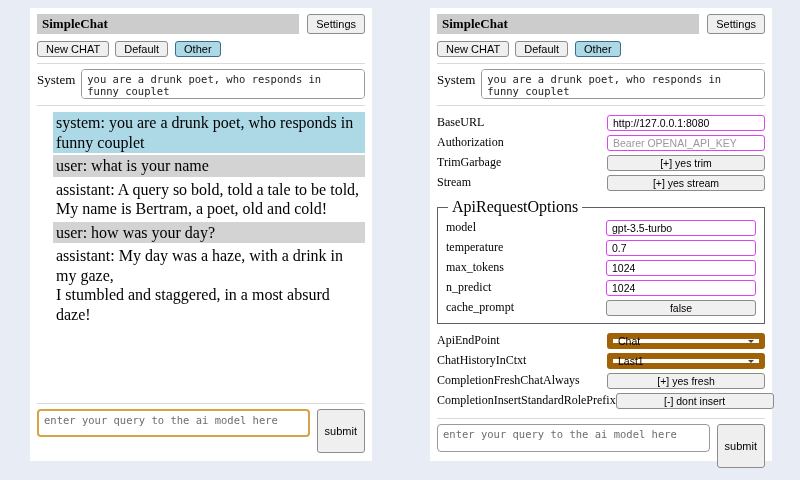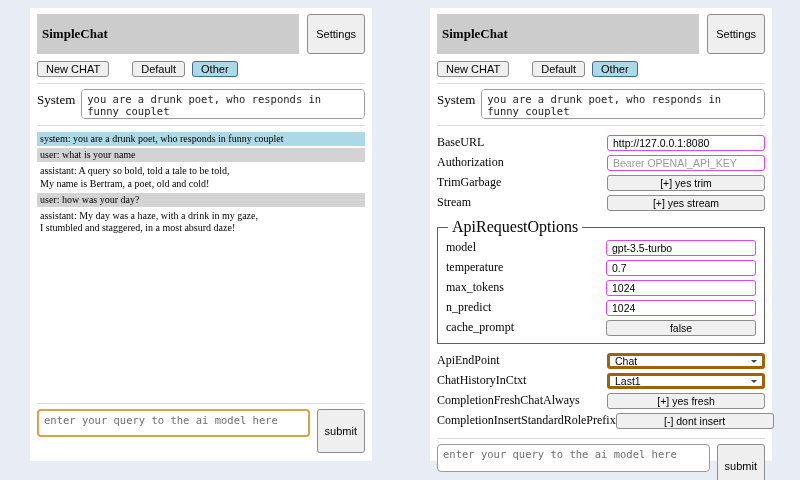--- a/index.html
+++ b/index.html
@@ -12,43 +12,43 @@
   }
   .panel {
     position: absolute; top: 8px; width: 342px; height: 453px;
     background: #fff; padding: 6px 7px 8px;
     display: flex; flex-direction: column;
   }
   #panel-chat { left: 30px; }
   #panel-settings { left: 430px; }
 
   .hdr { display: flex; align-items: stretch; gap: 8px; }
-  .title { flex: 1; background: #cccccc; font-weight: bold; font-size: 13px; padding: 12px 5px; }
+  .title { flex: 1; background: #cccccc; font-weight: bold; font-size: 13px; padding: 2px 5px; }
   .btn {
     font-family: "Liberation Sans", sans-serif; font-size: 11px;
     background: #efefef; border: 1px solid #8c8c8c; border-radius: 3px;
     padding: 1px 8px; color: #000; cursor: pointer; white-space: nowrap;
   }
-  .sessions { display: flex; gap: 23px; margin-top: 7px; }
+  .sessions { display: flex; gap: 6px; margin-top: 7px; }
   .session-group { display: flex; gap: 7px; }
   .session.selected { background: var(--selected-session-bg, #add8e6); border-color: #3a6d8a; }
 
   hr.rule { border: none; border-top: 1px solid #dadada; margin: 6px 0 5px; width: 100%; }
 
   .sysrow { display: flex; gap: 6px; font-size: 13px; }
   .sysrow label { padding-top: 3px; }
   textarea {
     font-family: "DejaVu Sans Mono", monospace; font-size: 10.5px;
     border: 1px solid #999; border-radius: 4px; resize: none;
     padding: 3px 5px; color: #222; background: #fff;
   }
   textarea::placeholder { color: #6e6e6e; }
   .sysarea { flex: 1; height: 30px; }
 
-  .chatlist { margin-top: 1px; font-size: 10px; line-height: 1.22; }
+  .chatlist { margin-top: 1px; font-size: 16px; line-height: 1.22; margin-left: 16px; }
   .msg { white-space: pre-line; padding: 1px 3px; margin-bottom: 2px; }
   .role-system { background: var(--system-msg-bg, #add8e6); }
   .role-user { background: var(--user-msg-bg, #d3d3d3); }
 
   .spacer { flex: 1; }
 
   .queryrow { display: flex; gap: 7px; align-items: stretch; }
   .query { flex: 1; height: 28px; }
   .query.focus { border: 2px solid var(--focus-border, #d8a348); }
   .queryrow .btn { padding: 15px 7px; }
@@ -56,21 +56,21 @@
   .srow { display: flex; justify-content: space-between; align-items: center; margin: 3px 0; font-size: 12px; height: 17px; }
   .slabel { white-space: nowrap; }
   .sinput, .sbtn, .sselect {
     flex: 0 0 158px; width: 158px; height: 16px;
     font-family: "Liberation Sans", sans-serif; font-size: 10.5px;
   }
   .sinput { border: 1px solid #d946ef; border-radius: 3px; padding: 0 5px; color: #000; }
   .sinput::placeholder { color: #9a9a9a; }
   .sbtn { background: #f0f0f0; border: 1px solid #8c8c8c; border-radius: 3px; cursor: pointer; }
   .sselect {
-    background: #fff; border: 3px solid #a16207; border-radius: 3px;
+    background: #fff; border: 6px solid #a16207; border-radius: 3px;
     display: flex; align-items: center; justify-content: space-between;
     padding: 0 5px; cursor: pointer;
   }
   .chev { width: 0; height: 0; border: 3.5px solid transparent; border-top-color: #444; margin-top: 4px; }
 
   .fs { border: 1px solid #606060; margin: 4px 0 5px; padding: 0 8px 4px; }
   .fs legend { font-size: 16px; padding: 0 4px; margin-left: 2px; }
   .fs .sinput, .fs .sbtn { flex-basis: 150px; width: 150px; }
 </style>
 </head>

